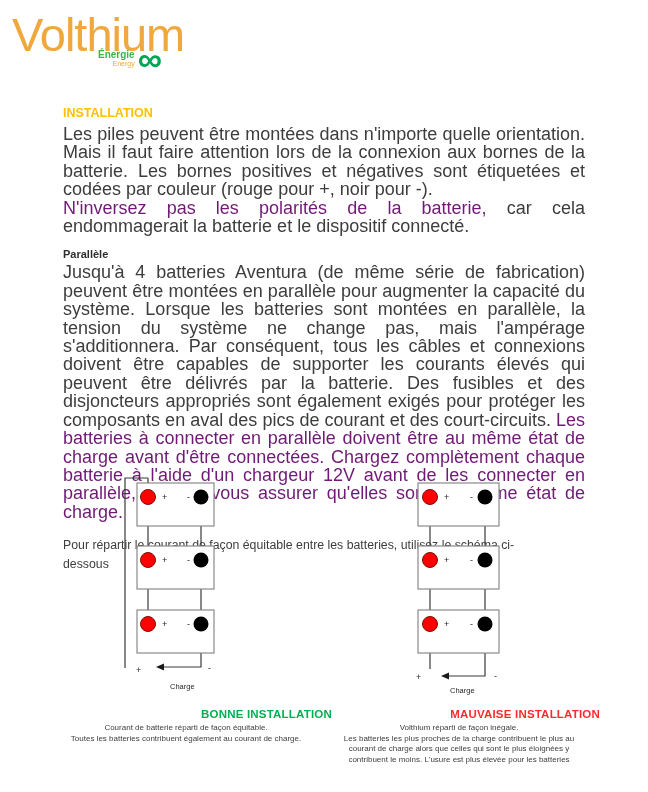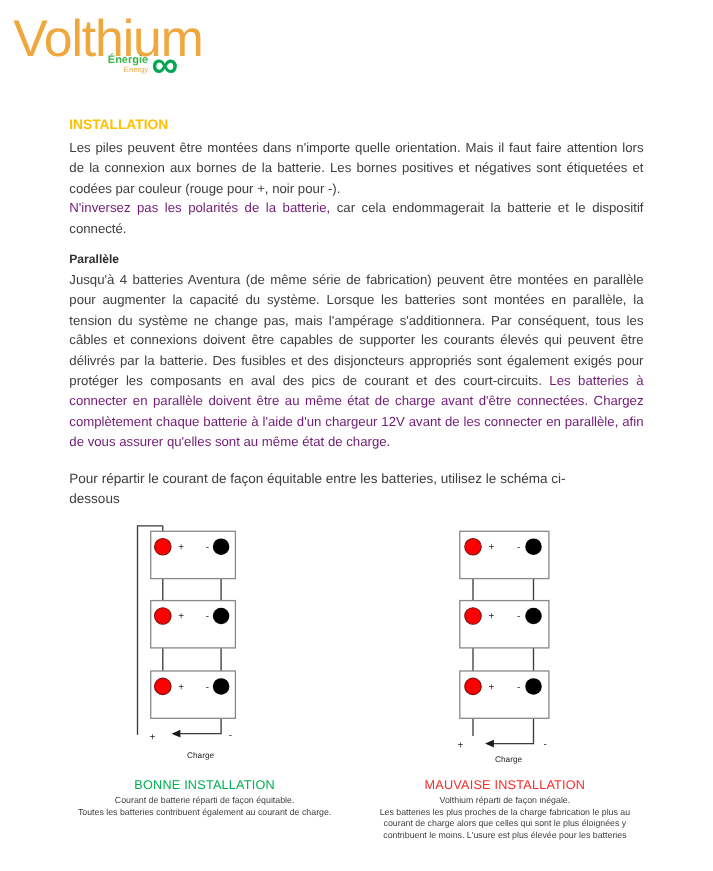--- a/index.html
+++ b/index.html
@@ -23,36 +23,36 @@
   .logo-energie { color:#3bb54a; font-size:10px; font-weight:700; line-height:10px; }
   .logo-energy  { color:#efa73e; font-size:7px;  line-height:8px; }
   .infinity { color:#00a651; font-size:34px; font-weight:700; line-height:22px; margin-left:3px; margin-top:-2px; }
 
   
   .content { position:absolute; left:63px; top:106px; width:522px; }
   .h-install {
     color:#ffc000; font-weight:700;
     font-size:12.5px; margin-bottom:5px;
   }
-  p.body { font-size:12px; line-height:18.4px; text-align:justify; color:#3d3d3d; }
+  p.body { font-size:18px; line-height:18.4px; text-align:justify; color:#3d3d3d; }
   .red  { color:#701a75; }
   .h-parallele { font-weight:700; font-size:11px; color:#2e2e2e; margin-top:13px; margin-bottom:3px; }
   .scheme-note { margin-top:15px; text-align:left; font-size:12.3px; line-height:18.4px; color:#3d3d3d; }
 
   
   .diagram { position:absolute; width:220px; height:242px; }
   .diagram-good { left:100px; top:458px; }
   .diagram-bad  { left:370px; top:458px; }
   svg text { font-family:"Liberation Sans", sans-serif; fill:#262626; }
 
   
   .caption { position:absolute; text-align:center; }
   .caption-good { left:40px;  top:708px; width:292px; }
   .caption-bad  { left:318px; top:708px; width:282px; }
-  .caption-title { font-size:11.5px; font-weight:400; margin-bottom:3px; letter-spacing:0.2px; }
+  .caption-title { font-size:11.5px; font-weight:700; margin-bottom:3px; letter-spacing:0.2px;text-align:right; }
   .caption-good .caption-title { color:#00b050; }
   .caption-bad  .caption-title { color:#fb2b2b; }
   .caption-line { font-size:8px; line-height:10.5px; color:#404040; white-space:nowrap; }
 </style>
 </head>
 <body>
 
 <div class="page">
 
   <div class="logo">
@@ -148,18 +148,18 @@
 
   <div class="caption caption-good">
     <div class="caption-title">BONNE INSTALLATION</div>
     <div class="caption-line">Courant de batterie réparti de façon équitable.</div>
     <div class="caption-line">Toutes les batteries contribuent également au courant de charge.</div>
   </div>
 
   <div class="caption caption-bad">
     <div class="caption-title">MAUVAISE INSTALLATION</div>
     <div class="caption-line">Volthium réparti de façon inégale.</div>
-    <div class="caption-line">Les batteries les plus proches de la charge fabrication le plus au</div>
+    <div class="caption-line">Les batteries les plus proches de la charge contribuent le plus au</div>
     <div class="caption-line">courant de charge alors que celles qui sont le plus éloignées y</div>
     <div class="caption-line">contribuent le moins. L'usure est plus élevée pour les batteries</div>
   </div>
 
 </div>
 
 </body></html>

